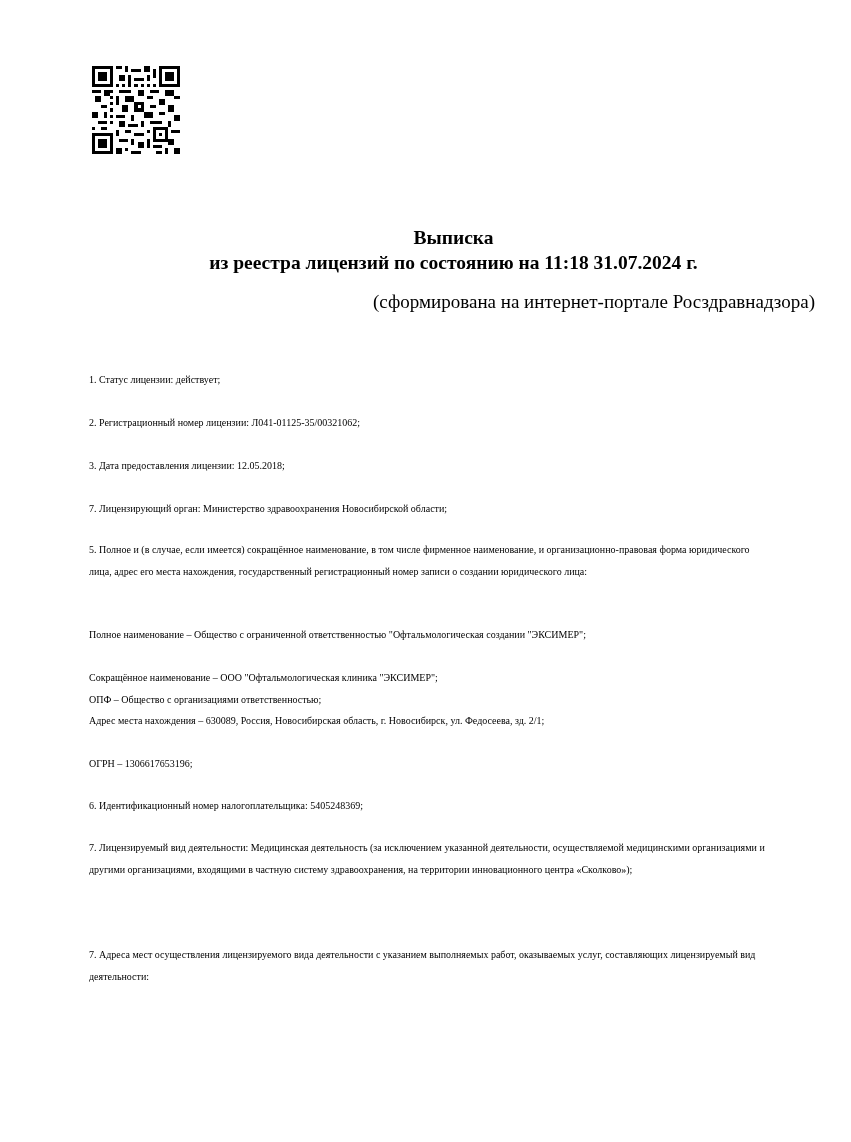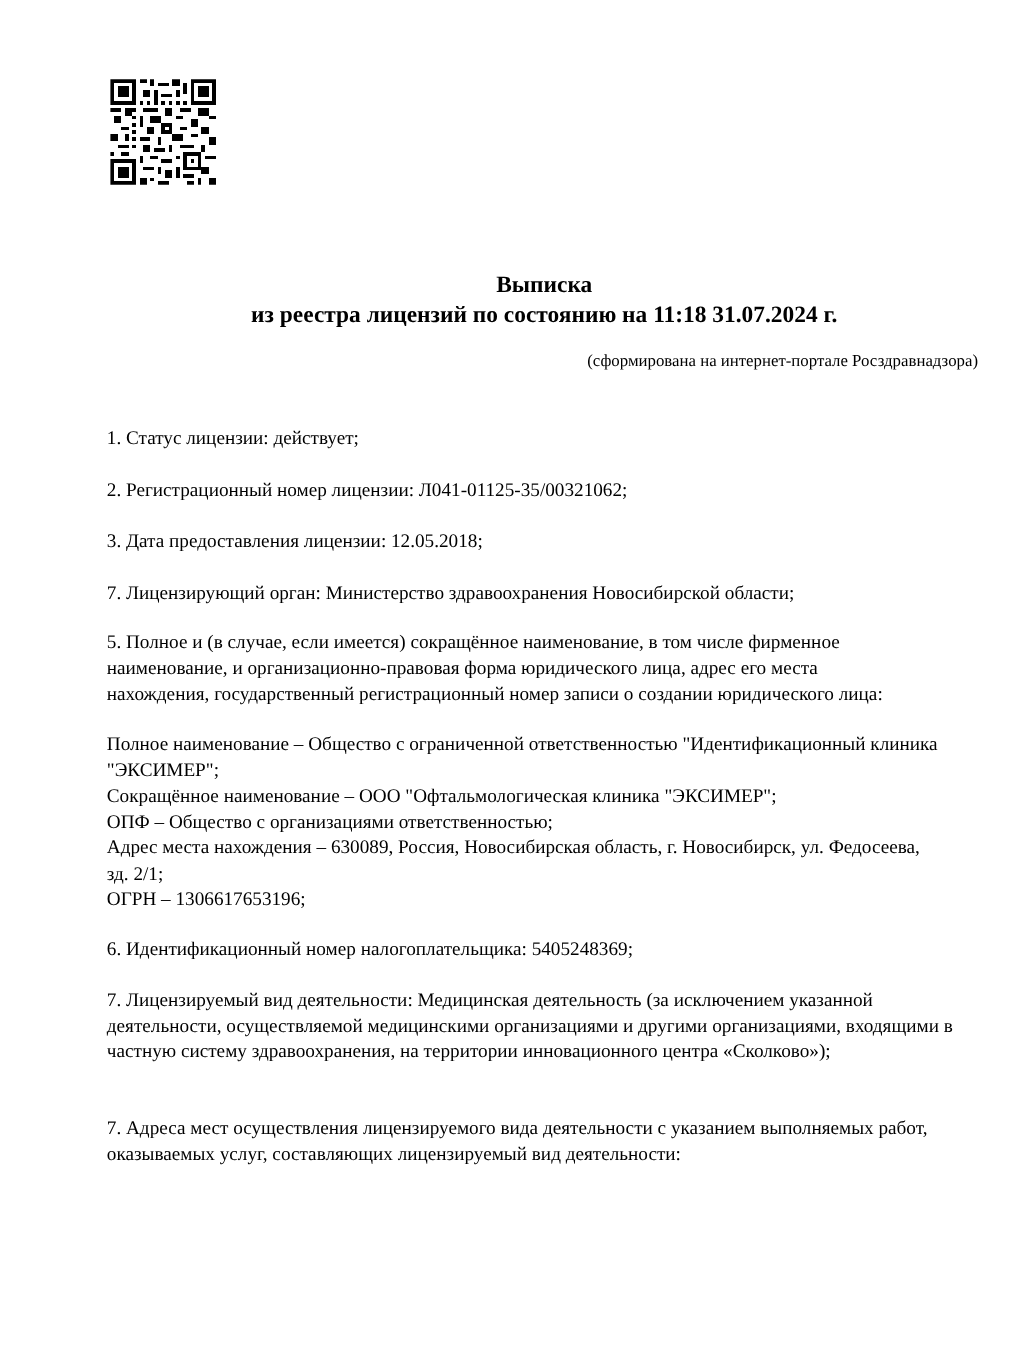--- a/index.html
+++ b/index.html
@@ -12,26 +12,27 @@
       position: absolute; left: 92px; top: 66px; width: 88px; height: 88px;
     }
     .title {
       position: absolute; left: 0; width: 851px; text-align: center;
       font-weight: bold; font-size: 19.5px; line-height: 27px;
     }
     .title.t1 { top: 224px; left: 28px; }
     .title.t2 { top: 249px; left: 28px; }
     .subnote {
       position: absolute; top: 293px; right: 36px;
-      font-size: 14px; line-height: 18px;
+      font-size: 19px; line-height: 18px;
     }
     .p {
       position: absolute; left: 89px; width: 710px;
-      font-size: 16px; line-height: 21.6px;
+      font-size: 10px; line-height: 21.6px;
       white-space: pre-wrap;
+      margin-top: 14px;
     }
   </style>
 </head>
 <body>
 
 <svg class="qr" viewBox="0 0 29 29" shape-rendering="crispEdges">
   <rect width="29" height="29" fill="#fff"></rect>
 
   <g fill="#000">
     <rect x="0" y="0" width="7" height="7"></rect>
@@ -125,21 +126,21 @@
 <div class="title t1">Выписка</div>
 <div class="title t2">из реестра лицензий по состоянию на 11:18 31.07.2024 г.</div>
 <div class="subnote">(сформирована на интернет-портале Росздравнадзора)</div>
 
 <div class="p" style="top:355px">1. Статус лицензии: действует;</div>
 <div class="p" style="top:398px">2. Регистрационный номер лицензии: Л041-01125-35/00321062;</div>
 <div class="p" style="top:441px">3. Дата предоставления лицензии: 12.05.2018;</div>
 <div class="p" style="top:484px">7. Лицензирующий орган: Министерство здравоохранения Новосибирской области;</div>
 <div class="p" style="top:525px; width:680px">5. Полное и (в случае, если имеется) сокращённое наименование, в том числе фирменное наименование, и организационно-правовая форма юридического лица, адрес его места нахождения, государственный регистрационный номер записи о создании юридического лица:</div>
 
-<div class="p" style="top:610px; width:700px">Полное наименование – Общество с ограниченной ответственностью "Идентификационный клиника "ЭКСИМЕР";</div>
+<div class="p" style="top:610px; width:700px">Полное наименование – Общество с ограниченной ответственностью "Офтальмологическая создании "ЭКСИМЕР";</div>
 <div class="p" style="top:653px">Сокращённое наименование – ООО "Офтальмологическая клиника "ЭКСИМЕР";</div>
 <div class="p" style="top:675px">ОПФ – Общество с организациями ответственностью;</div>
 <div class="p" style="top:696px; width:680px">Адрес места нахождения – 630089, Россия, Новосибирская область, г. Новосибирск, ул. Федосеева, зд. 2/1;</div>
 <div class="p" style="top:739px">ОГРН – 1306617653196;</div>
 
 <div class="p" style="top:781px">6. Идентификационный номер налогоплательщика: 5405248369;</div>
 <div class="p" style="top:823px; width:705px">7. Лицензируемый вид деятельности: Медицинская деятельность (за исключением указанной деятельности, осуществляемой медицинскими организациями и другими организациями, входящими в частную систему здравоохранения, на территории инновационного центра «Сколково»);</div>
 <div class="p" style="top:930px; width:705px">7. Адреса мест осуществления лицензируемого вида деятельности с указанием выполняемых работ, оказываемых услуг, составляющих лицензируемый вид деятельности:</div>
 
 </body></html>

